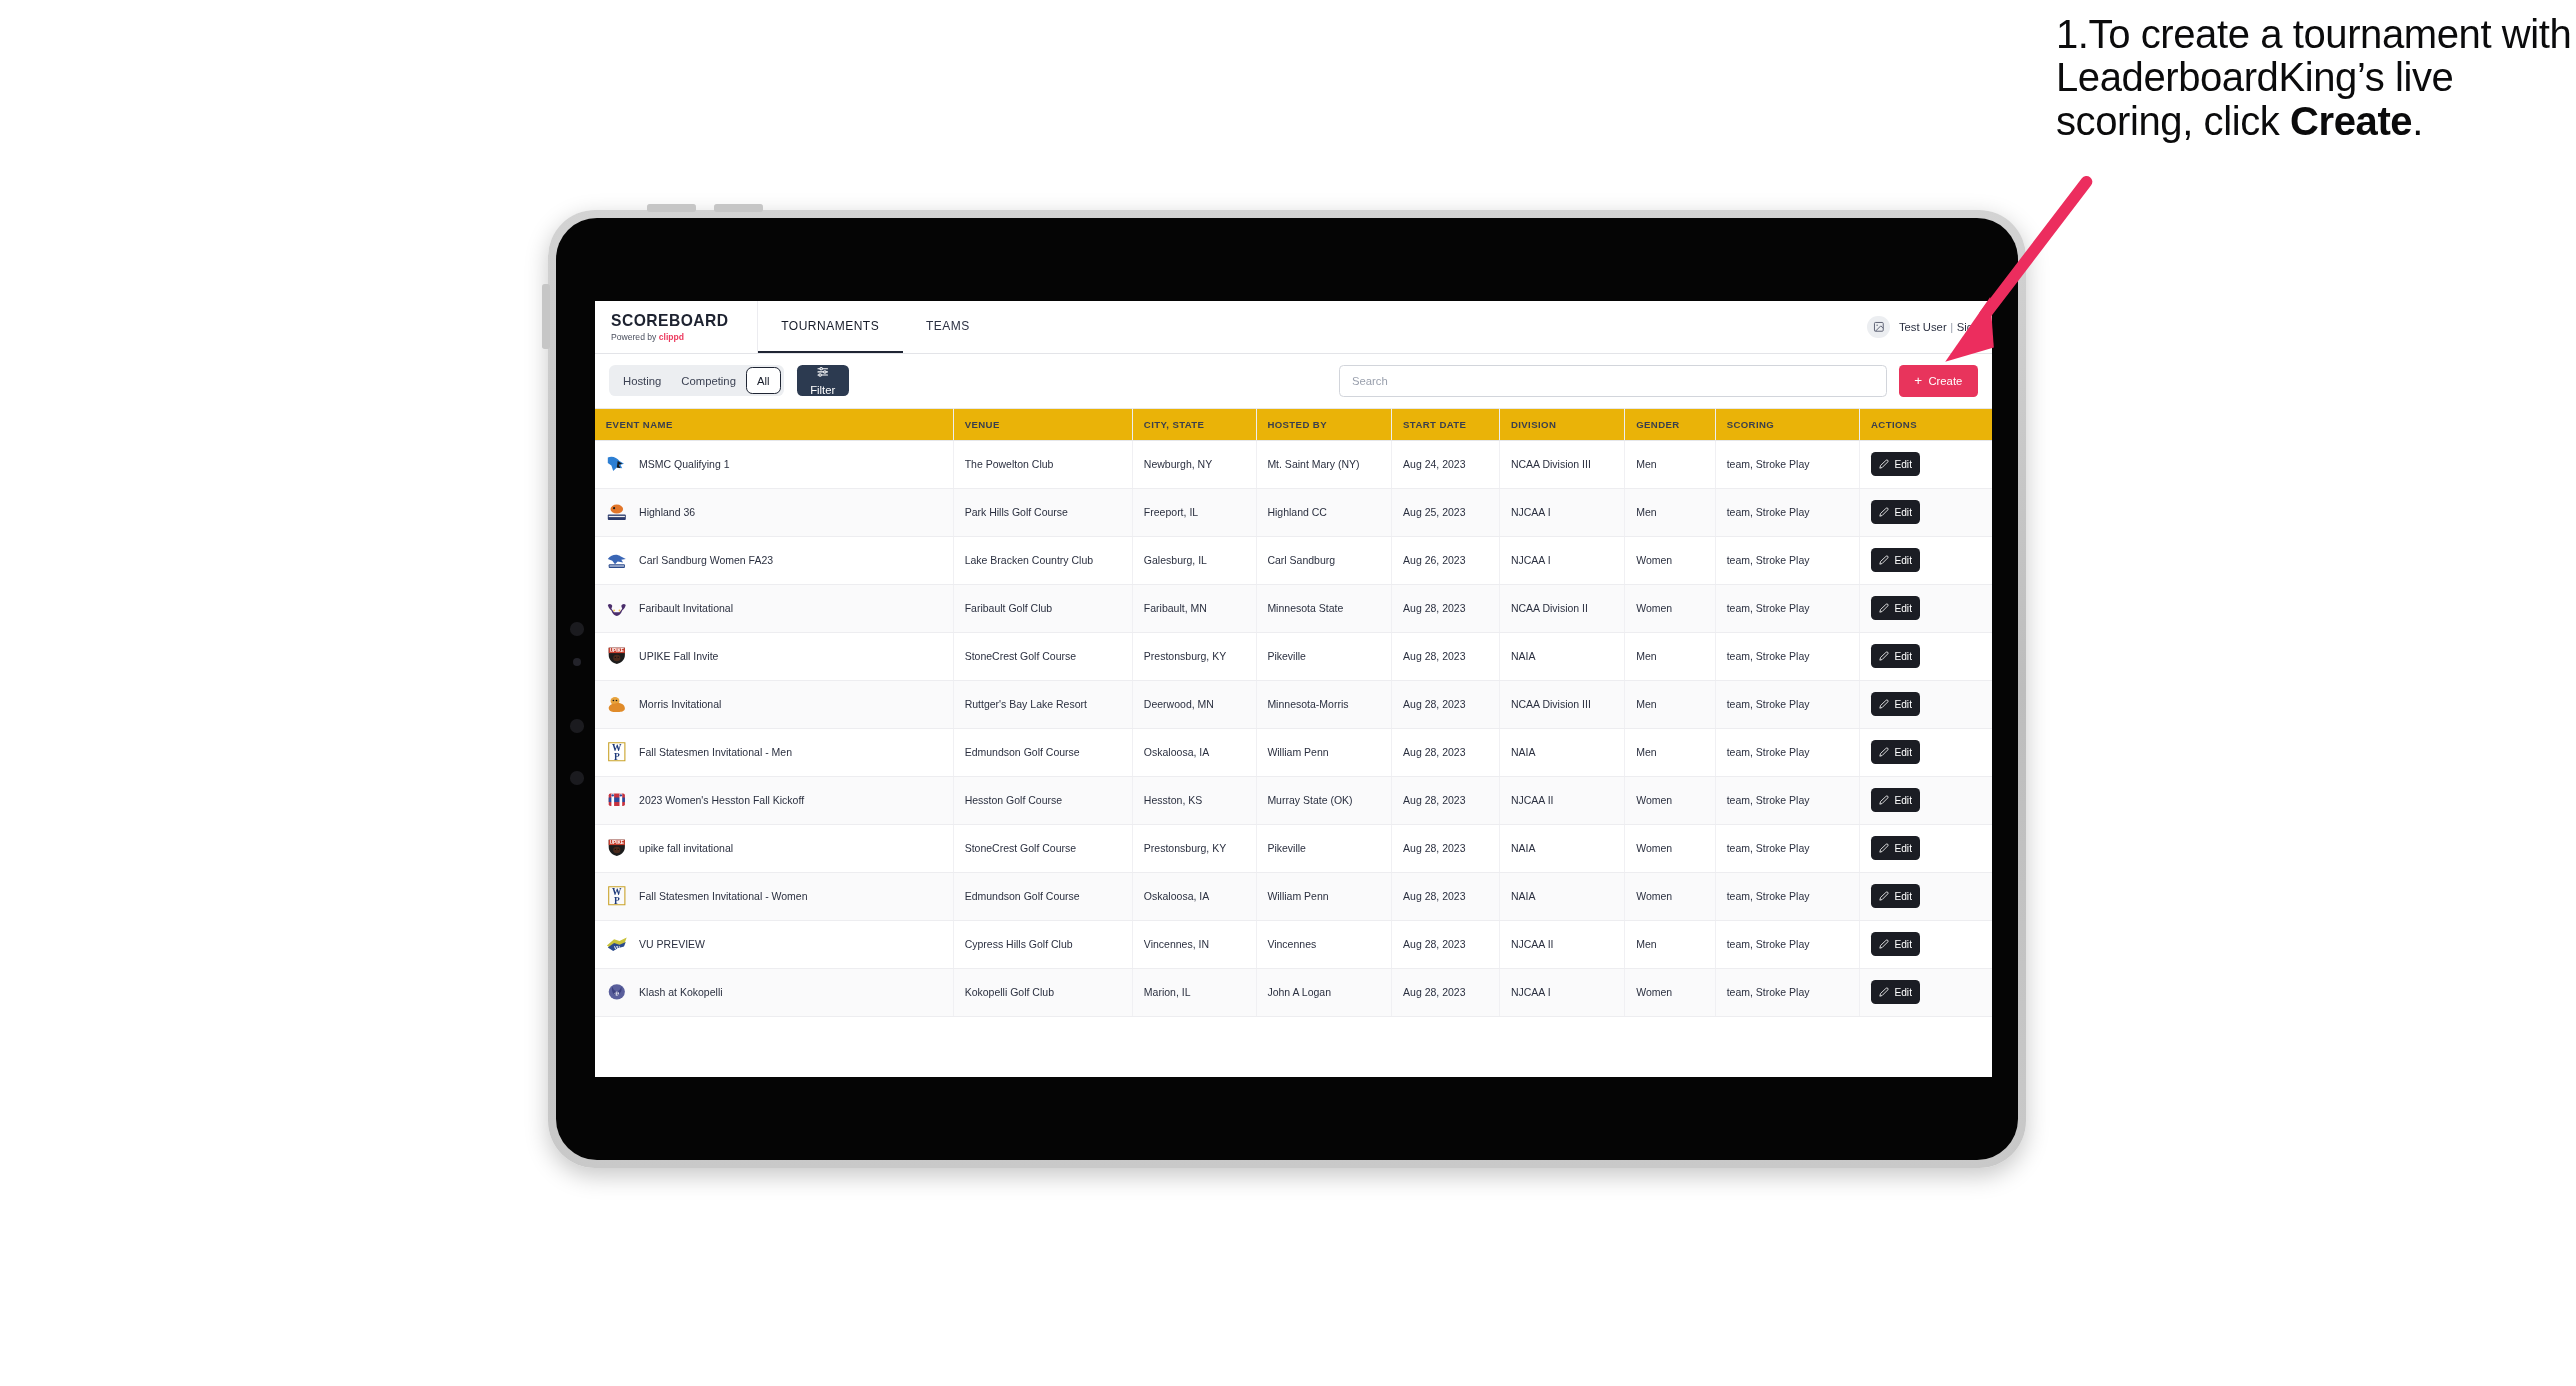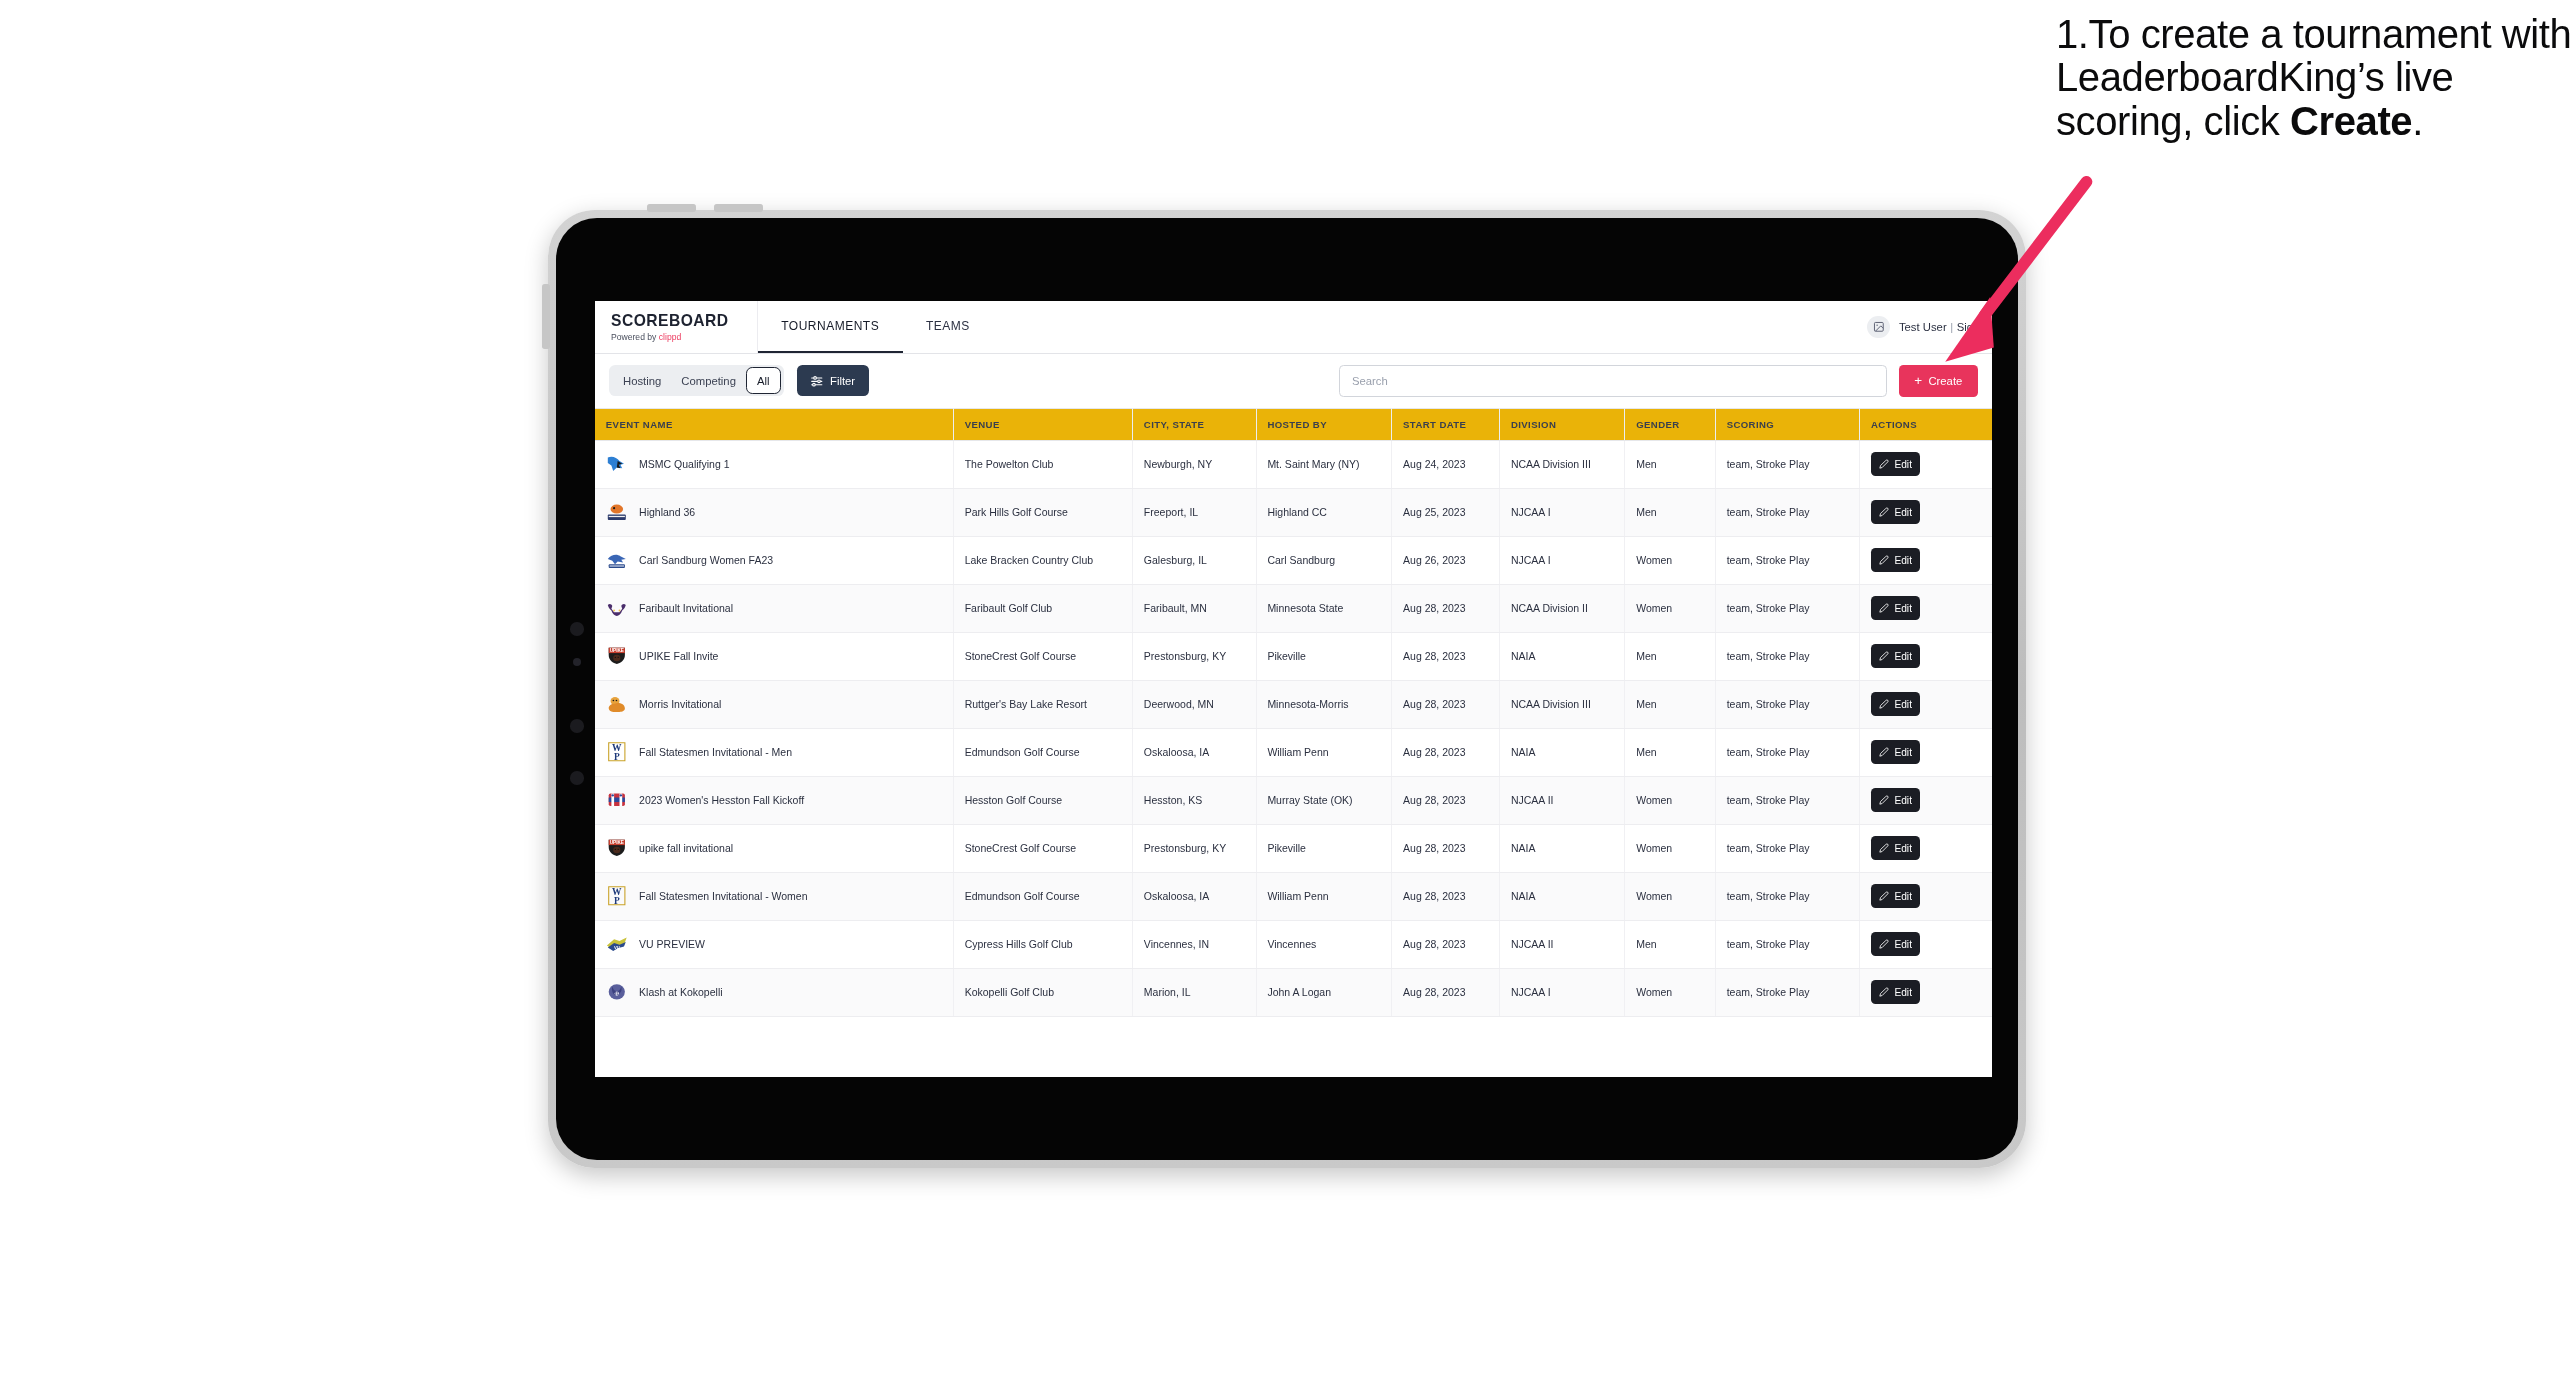--- a/index.html
+++ b/index.html
@@ -66,21 +66,21 @@
   }
   .brand-title {
     font-family: "Liberation Sans", sans-serif;
     font-weight: 700; font-size: 17px; letter-spacing: 0.5px;
     color: #1d2230; line-height: 1;
     transform: scaleX(.92); transform-origin: left center;
   }
   .brand-sub {
     font-size: 8.6px; color:#4a4f5e; margin-top: 3.6px; line-height:1;
   }
-  .brand-sub .accent { color:#ec3b5f; font-weight:400; }
+  .brand-sub .accent { color:#ec3b5f; font-weight:700; }
 
   .navtabs { display:flex; align-items:stretch; }
   .navtab {
     display:flex; align-items:center;
     padding: 0 23.4px;
     font-size: 12px; letter-spacing: 0.5px;
     color: #2c3142; font-weight: 500;
     border-bottom: 2.7px solid transparent;
     cursor: pointer;
   }
@@ -117,20 +117,21 @@
   .seg.active {
     background:#ffffff; border:1.4px solid #1f2533; border-radius:6.3px;
     height: 27px; font-weight:500; color:#161b28;
   }
   .filter-btn {
     display:flex; align-items:center; gap:6.3px;
     background:#2c3a50; color:#fff;
     height:31px; padding: 0 13.5px; border-radius:5.4px;
     font-size:11.3px; cursor:pointer; border:none;
     font-family:"Liberation Sans", sans-serif;
+    flex-direction:column;
   }
   .search-wrap { margin-left:auto; display:flex; align-items:center; gap:11.7px; }
   .search-input {
     width: 548px; height:32px;
     border:0.9px solid #d2d5db; border-radius:4.5px;
     padding: 0 11.7px; font-size: 11.3px; color:#1f2533;
     font-family:"Liberation Sans", sans-serif; background:#fff;
   }
   .search-input::placeholder { color:#9aa0ad; }
   .create-btn {

